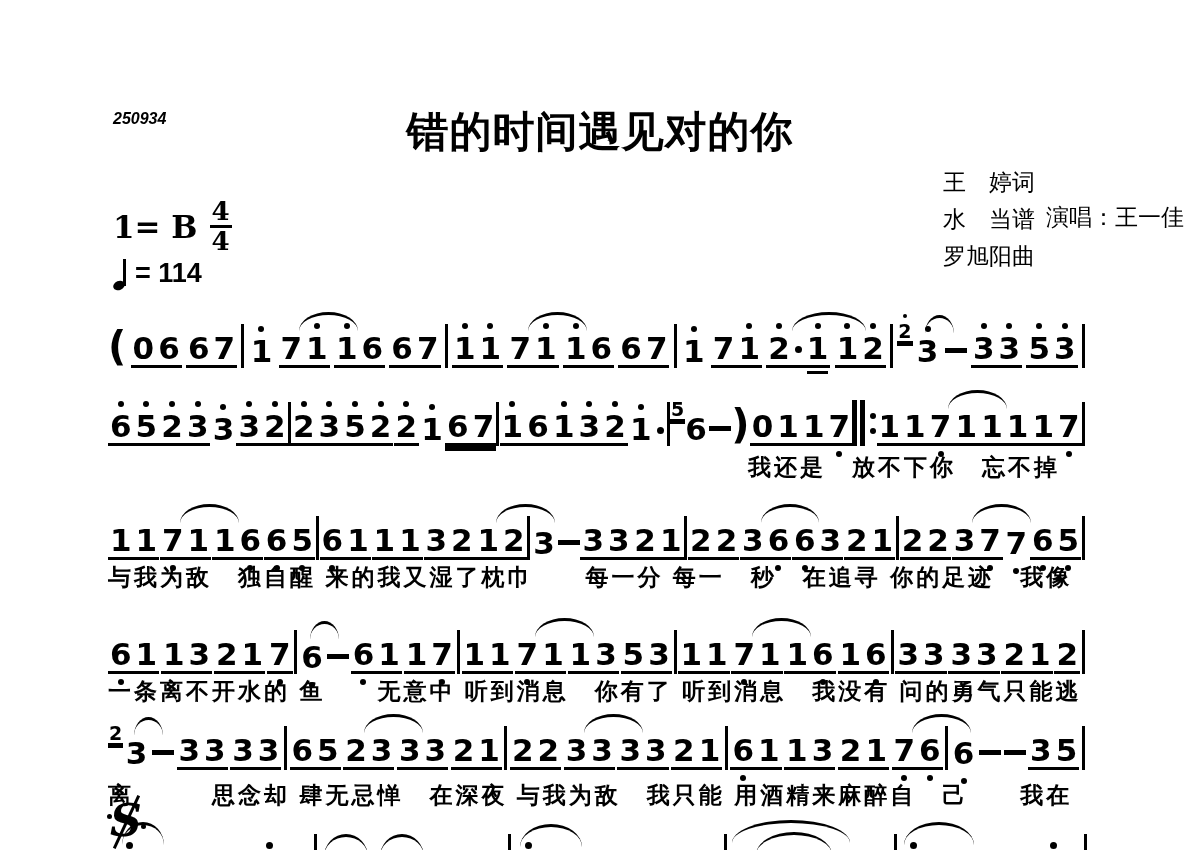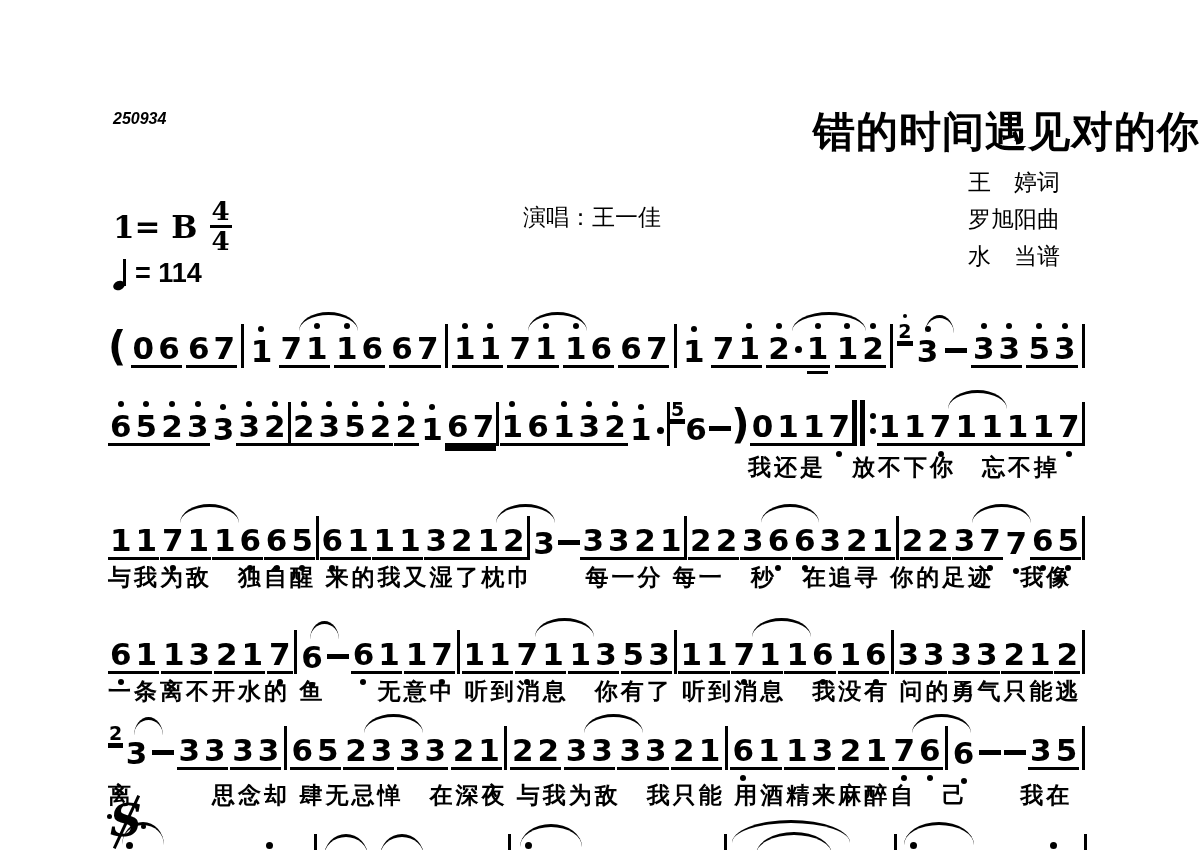--- a/index.html
+++ b/index.html
@@ -1,22 +1,22 @@
 <!DOCTYPE html>
 <html><head>
 <meta charset="utf-8">
 <style>
   html,body{margin:0;padding:0}
   body{width:1200px;height:850px;background:#fff;color:#000;position:relative;overflow:hidden;
        font-family:"Liberation Sans",sans-serif}
   .catalog{position:absolute;left:113px;top:110px;font-size:16px;font-style:italic;font-weight:bold}
-  .title{position:absolute;left:0;right:0;top:104px;text-align:right;font-size:42px;font-weight:bold;letter-spacing:1px}
-  .perf{position:absolute;left:0;right:16px;top:202px;text-align:center;font-size:23px}
+  .title{position:absolute;left:0;right:0;top:104px;text-align:center;font-size:42px;font-weight:bold;letter-spacing:1px}
+  .perf{position:absolute;left:0;right:16px;top:202px;text-align:right;font-size:23px}
   .credits{position:absolute;right:115px;top:164px;width:142px}
-  .credit-row{display:flex;justify-content:center;font-size:23px;line-height:37px}
+  .credit-row{display:flex;justify-content:flex-start;font-size:23px;line-height:37px}
   .keyrow{position:absolute;left:113px;top:198px;font-family:"DejaVu Serif",serif;font-weight:bold;font-size:31px;display:flex;align-items:center}
   .frac{display:inline-flex;flex-direction:column;align-items:center;margin-left:12px;font-size:26px;line-height:1.05}
   .frac .fn{border-bottom:3px solid #000;padding:0 2px}
   .frac .fd{padding:0 2px}
   .tempo{position:absolute;left:113px;top:258px;font-size:27px;font-weight:bold;display:flex;}
   .qnote{position:relative;display:inline-block;width:15px;height:32px;margin-right:7px}
   .qnote .qh{position:absolute;left:0;bottom:0;width:12px;height:9px;background:#000;border-radius:50%;transform:rotate(-22deg)}
   .qnote .qs{position:absolute;right:2px;bottom:4px;width:3px;height:27px;background:#000}
 
   .mline{position:absolute;left:108px;width:977px;height:56px;display:flex;justify-content:space-between;align-items:flex-end}
@@ -68,26 +68,26 @@
 <div class="catalog">250934</div>
 <div class="title">错的时间遇见对的你</div>
 <div class="perf">演唱：王一佳</div>
 
 <div class="credits">
   <div class="credit-row">
     <span>王　婷</span>
     <span>词</span>
   </div>
   <div class="credit-row">
+    <span>水　当</span>
+    <span>谱</span>
+  </div>
+  <div class="credit-row">
     <span>罗旭阳</span>
     <span>曲</span>
-  </div>
-  <div class="credit-row">
-    <span>水　当</span>
-    <span>谱</span>
   </div>
 </div>
 
 <div class="keyrow">
   <span>1= B</span>
   <span class="frac">
     <span class="fn">4</span>
     <span class="fd">4</span>
   </span>
 </div>

